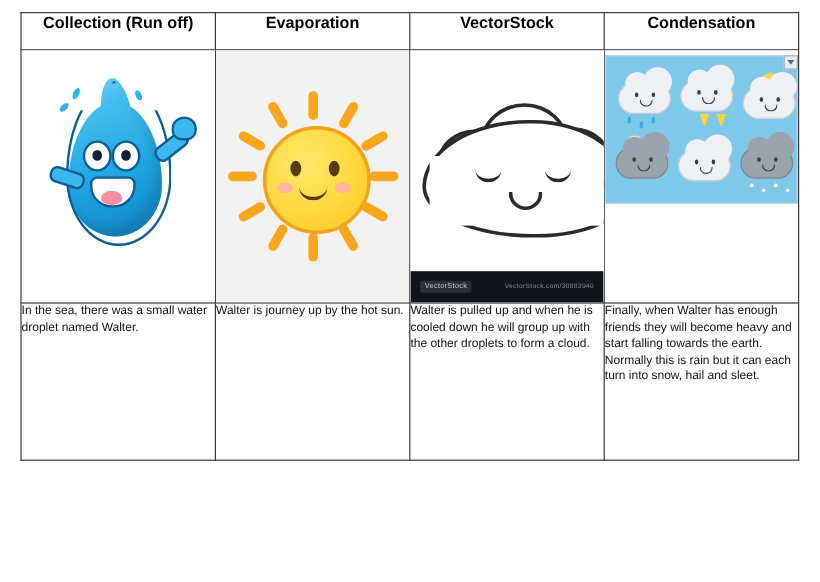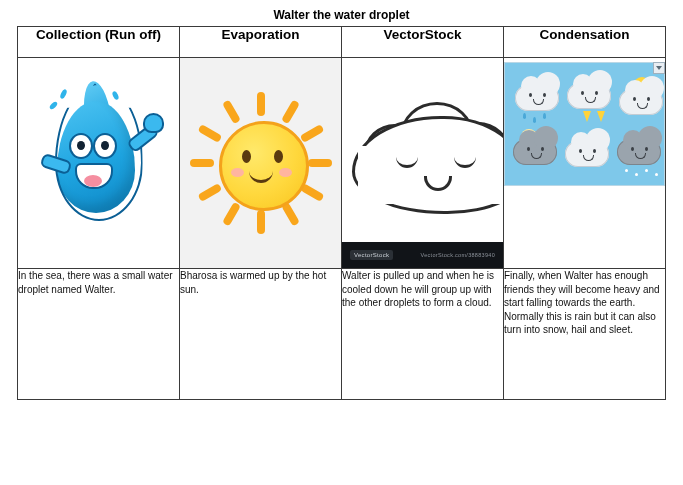--- a/index.html
+++ b/index.html
@@ -396,21 +396,20 @@
     border-right: 3px solid transparent;
     border-top: 4px solid #5a6a76;
   }
 </style>
 </head>
 <body>
 
 <div class="page">
 
 
-  <div class="doc-title">Walter the water droplet</div>
 
 
   <table class="comic">
     <colgroup>
       <col style="width:162px">
       <col style="width:162px">
       <col style="width:162px">
       <col style="width:162px">
     </colgroup>
     <tbody>
@@ -555,20 +554,20 @@
             <div class="snow" style="left:130px; top:110px;"></div>
             <div class="snow" style="left:140px; top:106px;"></div>
             <div class="snow" style="left:150px; top:110px;"></div>
           </div>
         </div>
       </td>
     </tr>
 
     <tr>
       <td class="text-cell">In the sea, there was a small water droplet named Walter.</td>
-      <td class="text-cell">Bharosa is warmed up by the hot sun.</td>
+      <td class="text-cell">Walter is journey up by the hot sun.</td>
       <td class="text-cell">Walter is pulled up and when he is cooled down he will group up with the other droplets to form a cloud.</td>
-      <td class="text-cell">Finally, when Walter has enough friends they will become heavy and start falling towards the earth. Normally this is rain but it can also turn into snow, hail and sleet.</td>
+      <td class="text-cell">Finally, when Walter has enough friends they will become heavy and start falling towards the earth. Normally this is rain but it can each turn into snow, hail and sleet.</td>
     </tr>
   </tbody>
     </table>
 
 </div>
 
 </body></html>

